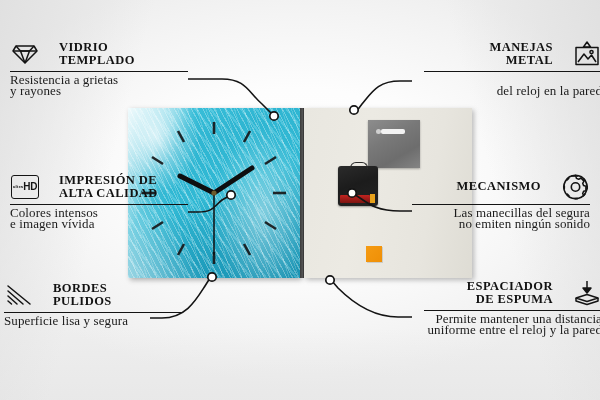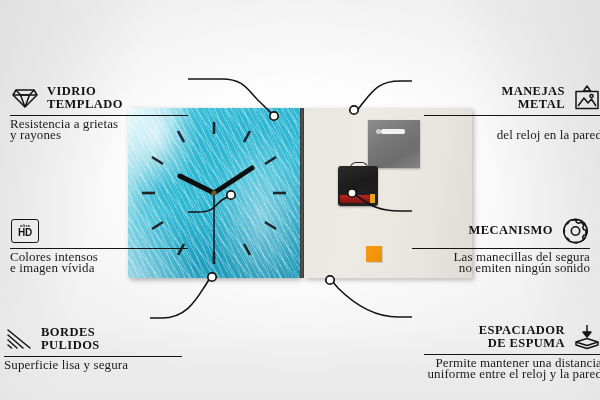--- a/index.html
+++ b/index.html
@@ -169,22 +169,21 @@
     position: absolute;
     z-index: 5;
     width: 178px;
   }
   .feature.left  { text-align: left; }
   .feature.right { text-align: right; }
 
   .feat-head {
     display: flex;
     align-items: center;
-    gap: 7px;
-    margin-top: 44px;
+    gap: 19px;
   }
   .feature.right .feat-head { flex-direction: row-reverse; }
 
   .feat-icon {
     flex: 0 0 auto;
     width: 30px;
     height: 28px;
     display: flex;
     align-items: center;
     justify-content: center;
@@ -220,21 +219,21 @@
   #feature-metal-hangers  { left: 424px; top: 40px;  }
   #feature-silent-mech    { left: 412px; top: 173px; }
   #feature-foam-spacer    { left: 424px; top: 279px; }
 
   .hd-box {
     width: 26px;
     height: 22px;
     border: 1.6px solid #141414;
     border-radius: 3px;
     display: flex;
-    flex-direction: column;
+    flex-direction: row;
     align-items: center;
     justify-content: center;
     line-height: 1;
   }
   .hd-ultra {
     font-family: "Liberation Sans", sans-serif;
     font-size: 4.4px;
     font-weight: 700;
     letter-spacing: .2px;
     margin-bottom: .5px;
@@ -343,20 +342,24 @@
   </div>
 
   <div class="feature left" id="feature-hd-print">
     <div class="feat-head">
       <span class="feat-icon">
         <span class="hd-box">
           <span class="hd-ultra">ultra</span>
           <span class="hd-main">HD</span>
         </span>
       </span>
+      <span class="feat-title">
+        <span>IMPRESIÓN DE</span><br>
+        <span>ALTA CALIDAD</span>
+      </span>
     </div>
     <div class="feat-rule"></div>
     <div class="feat-desc">
       <span>Colores intensos</span><br>
       <span>e imagen vívida</span>
     </div>
   </div>
 
   <div class="feature left" id="feature-polished-edges">
     <div class="feat-head">

